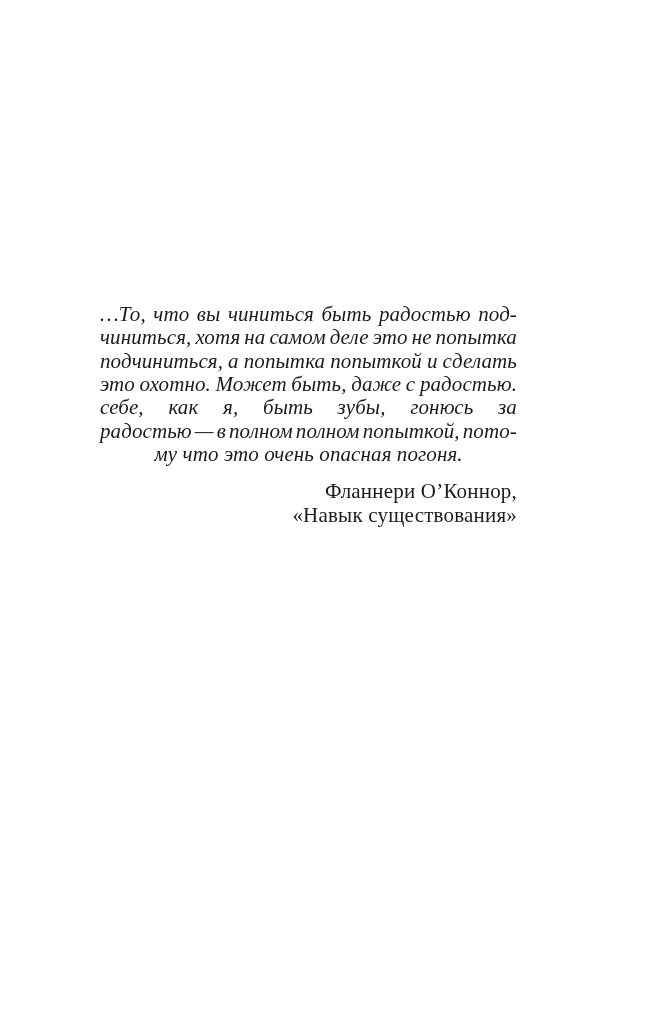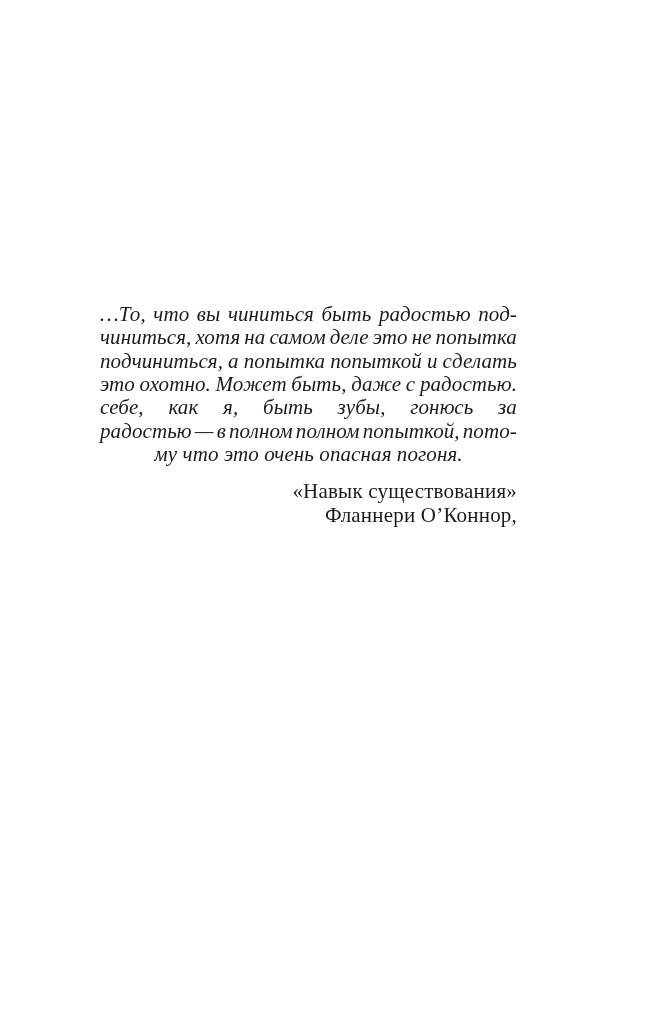--- a/index.html
+++ b/index.html
@@ -108,17 +108,17 @@
           <span>—</span>
           <span>в</span>
           <span>полном</span>
           <span>полном</span>
           <span>попыткой,</span>
           <span>пото-</span>
         </div>
       <div class="lastline">му что это очень опасная погоня.</div>
     </blockquote>
     <figcaption class="attribution">
+      <div>Фланнери О’Коннор,</div>
       <div>«Навык существования»</div>
-      <div>Фланнери О’Коннор,</div>
     </figcaption>
   </figure>
 </main>
 
 </body></html>

